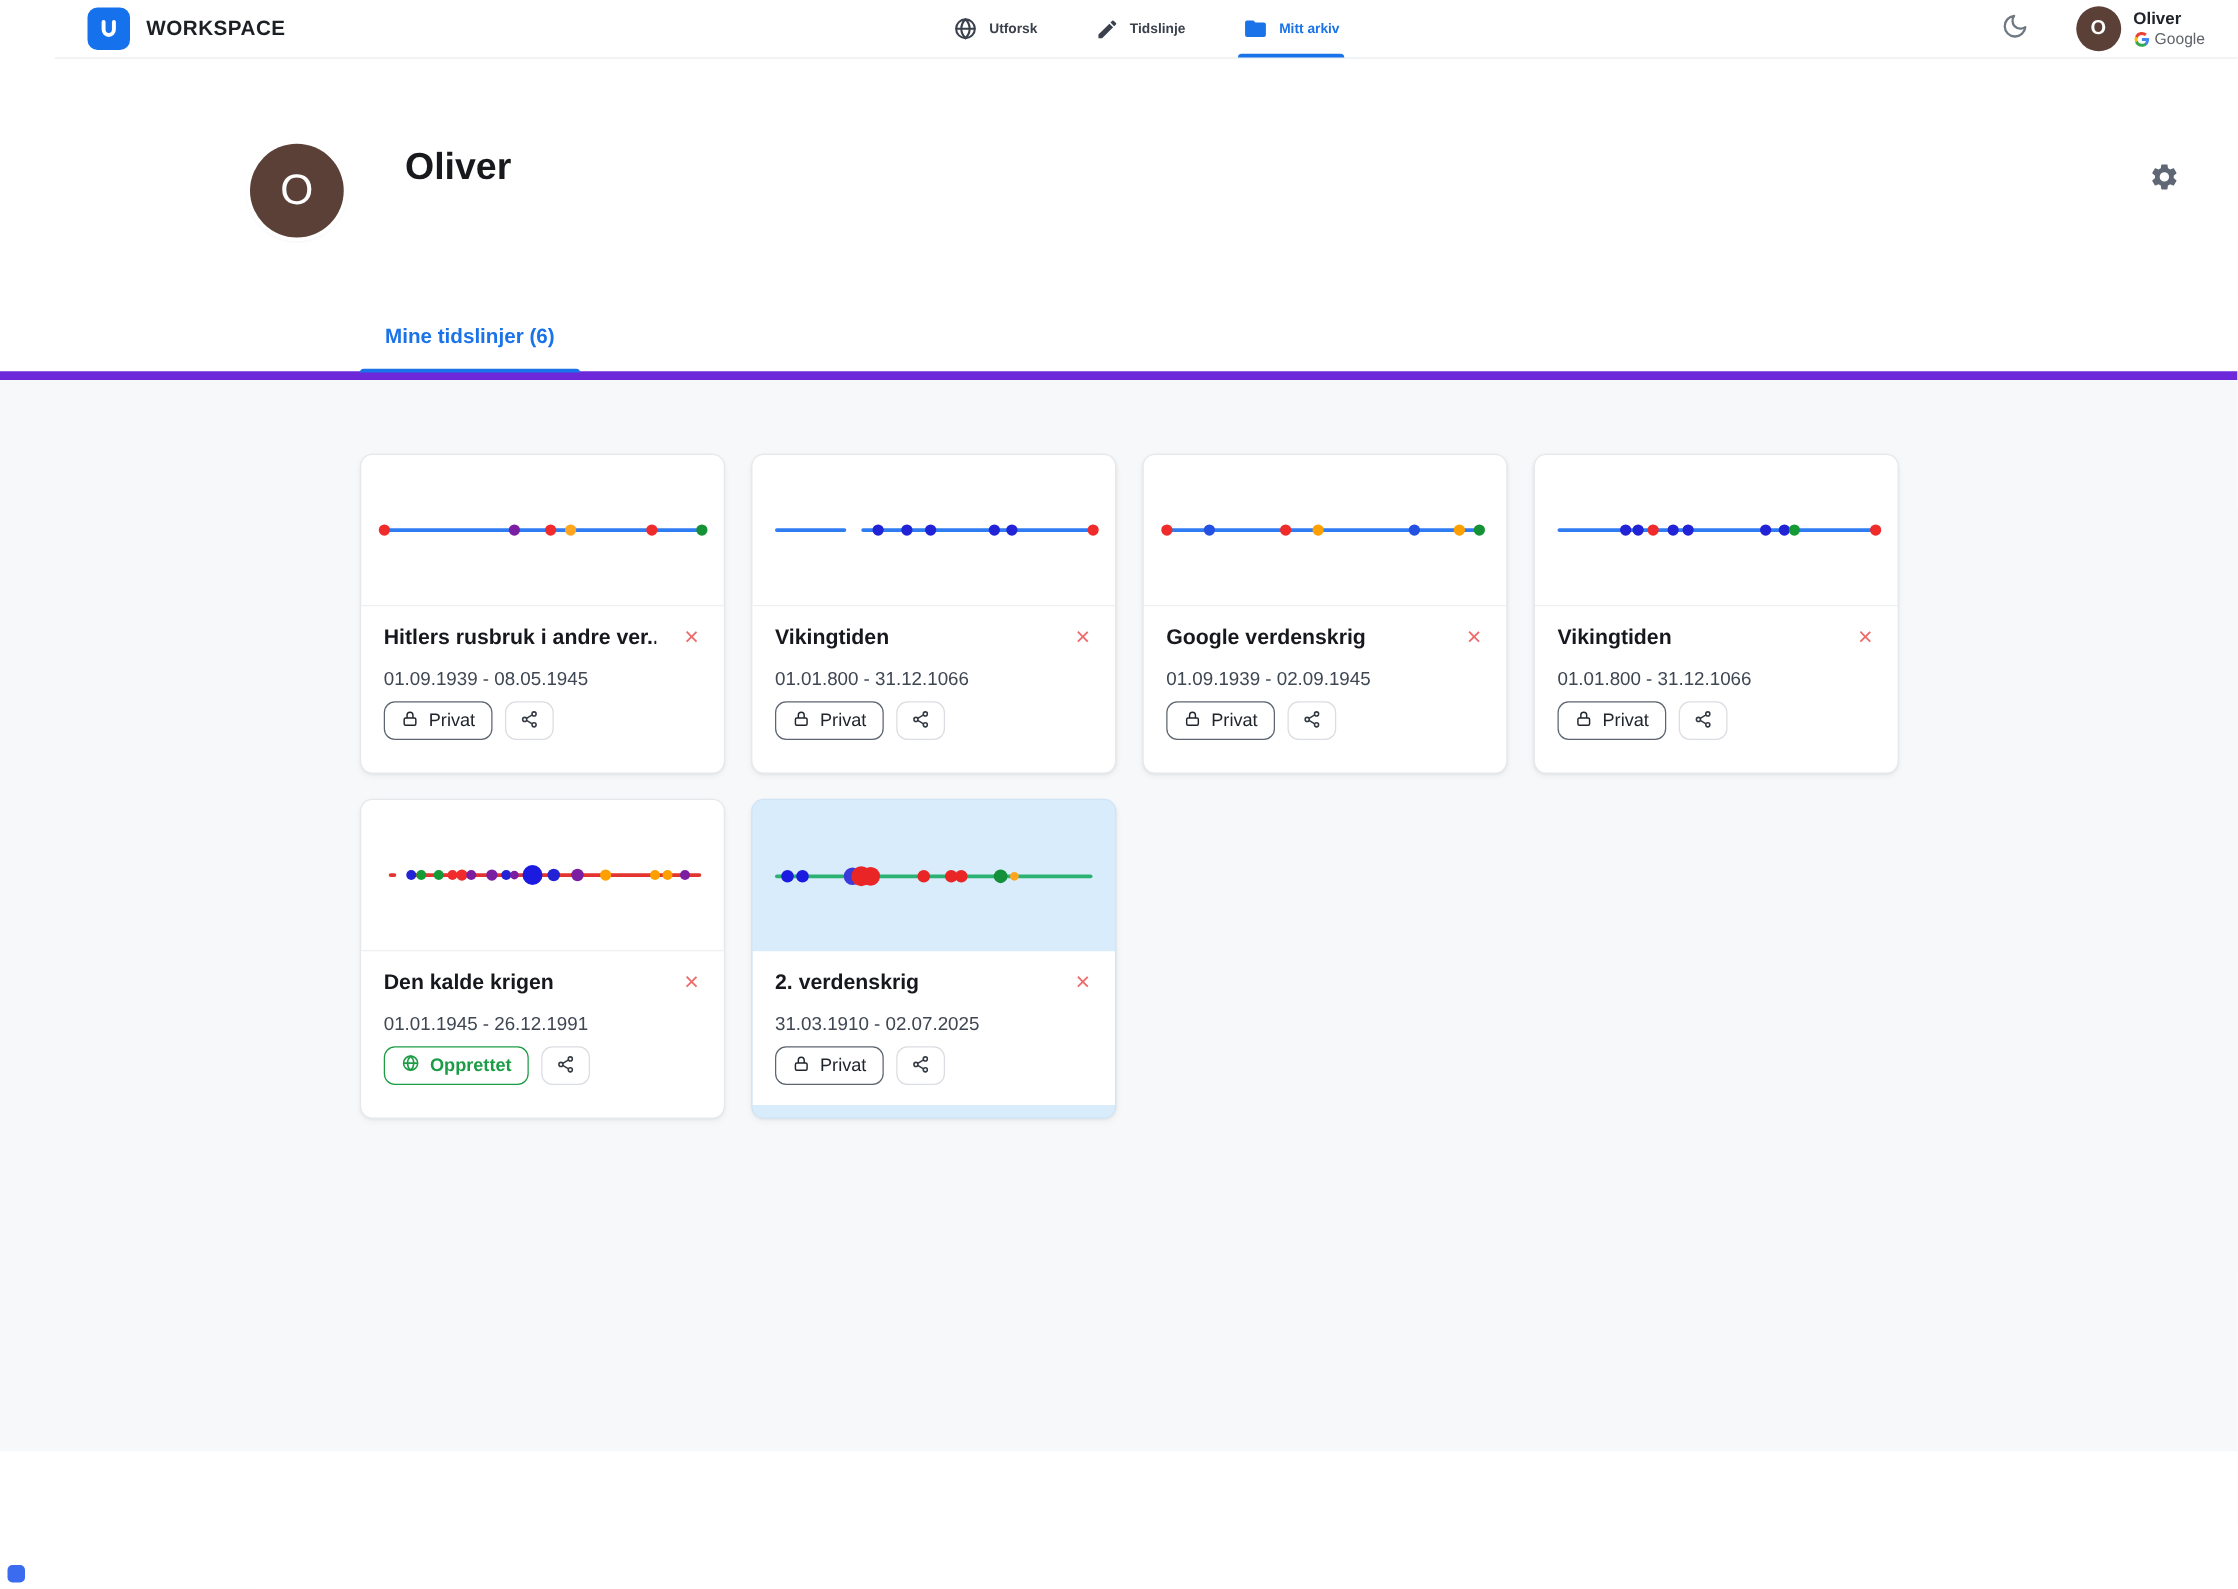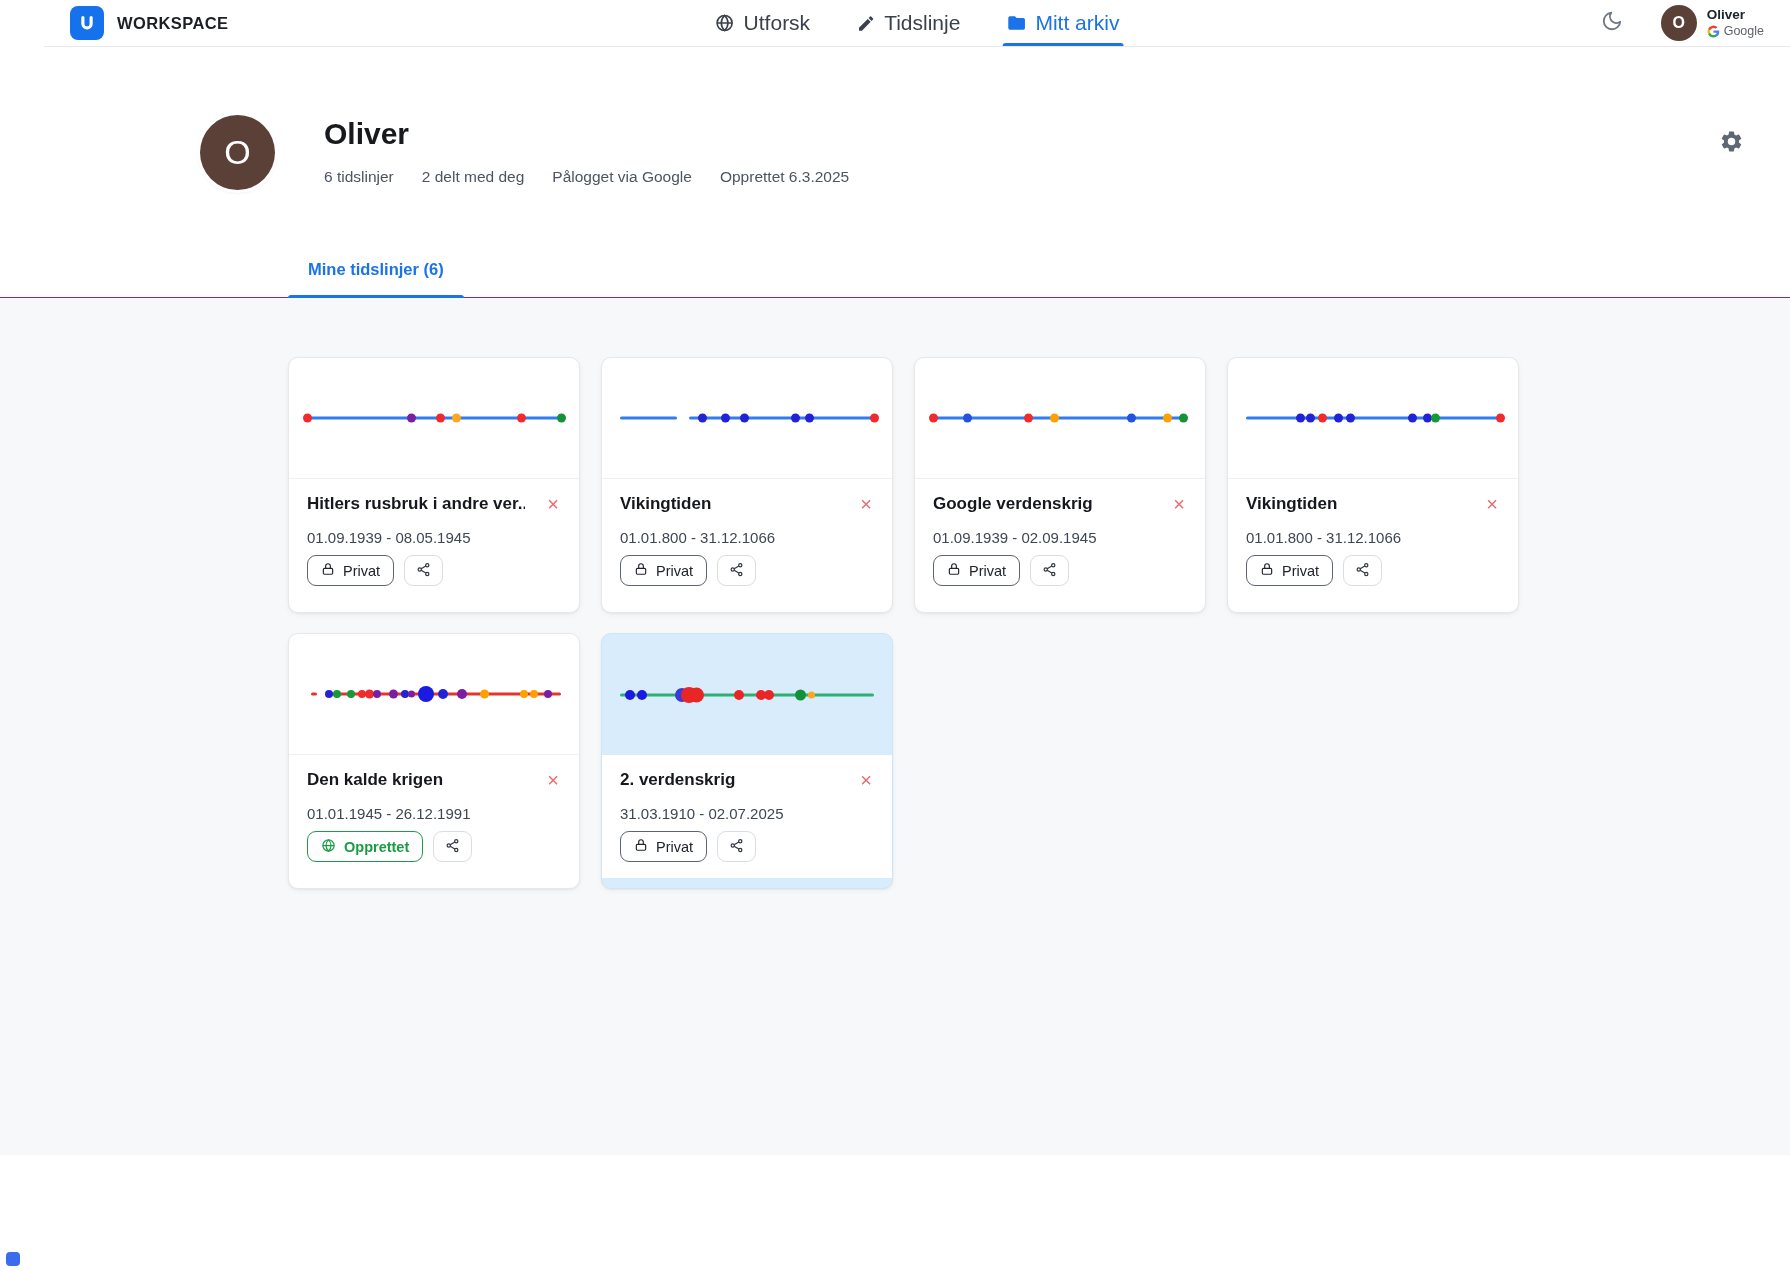--- a/index.html
+++ b/index.html
@@ -31,21 +31,21 @@
   }
   .brand-name { font-size:16.5px; font-weight:700; letter-spacing:.4px; color:#1c2025; }
 
   .main-nav {
     position:absolute; left:50%; top:0; transform:translateX(-50%);
     height:100%;
     display:flex; align-items:stretch; gap:46px;
   }
   .nav-item {
     display:flex; align-items:center; gap:9px;
-    font-size:21px; font-weight:400; color:#3a414c;
+    font-size:11px; font-weight:700; color:#3a414c;
     position:relative; cursor:pointer;
   }
   .nav-item svg { display:block; }
   .nav-item.active { color:#1a73e8; }
   .nav-item.active::after {
     content:""; position:absolute; left:-4px; right:-4px; bottom:0;
     height:3px; background:#1a73e8; border-radius:3px 3px 0 0;
   }
 
   .topbar-right { margin-left:auto; display:flex; align-items:center; gap:38px; }
@@ -72,21 +72,21 @@
     font-size:34px; font-weight:500;
     box-shadow:0 0 0 3px #fff, 0 1px 4px rgba(0,0,0,.25);
   }
   .profile-name { font-size:30px; font-weight:700; color:#17191d; margin-top:2px; }
   .profile-email { font-size:16.5px; color:#3a4148; margin-top:11px; }
   .profile-stats { display:flex; gap:28px; margin-top:17px; font-size:15.5px; color:#4c5561; }
 
   
   .tabbar {
     margin-top:51px;
-    border-bottom:1px solid #6d28d9;
+    border-bottom:7px solid #6d28d9;
     display:flex;
     padding-left:288px;
     background:#fff;
     gap:42px;
   }
   .tab {
     height:56px; display:flex; align-items:center;
     padding:0 20px;
     font-size:16.5px; font-weight:600; color:#5f6368;
     position:relative; cursor:pointer;
@@ -242,26 +242,20 @@
     <span>
       <svg width="25" height="25" viewBox="0 0 24 24" fill="#5f6775">
           <path d="M19.14 12.94c.04-.3.06-.61.06-.94s-.02-.64-.07-.94l2.03-1.58a.49.49 0 0 0 .12-.61l-1.92-3.32a.49.49 0 0 0-.59-.22l-2.39.96c-.5-.38-1.03-.7-1.62-.94l-.36-2.54a.48.48 0 0 0-.48-.41h-3.84c-.24 0-.43.17-.47.41l-.36 2.54c-.59.24-1.13.57-1.62.94l-2.39-.96a.49.49 0 0 0-.59.22L2.74 8.87c-.12.21-.08.47.12.61l2.03 1.58c-.05.3-.09.63-.09.94s.02.64.07.94l-2.03 1.58a.49.49 0 0 0-.12.61l1.92 3.32c.12.22.37.29.59.22l2.39-.96c.5.38 1.03.7 1.62.94l.36 2.54c.05.24.24.41.48.41h3.84c.24 0 .44-.17.47-.41l.36-2.54c.59-.24 1.13-.56 1.62-.94l2.39.96c.22.08.47 0 .59-.22l1.92-3.32a.49.49 0 0 0-.12-.61l-2.01-1.58zM12 15.6A3.6 3.6 0 1 1 12 8.4a3.6 3.6 0 0 1 0 7.2z"></path>
         </svg>
     </span>
   </div>
   <div class="profile">
     <div class="avatar-lg">O</div>
     <div class="profile-info">
       <h1 class="profile-name">Oliver</h1>
-      <div class="profile-stats">
-        <span>6 tidslinjer</span>
-        <span>2 delt med deg</span>
-        <span>Pålogget via Google</span>
-        <span>Opprettet 6.3.2025</span>
-      </div>
     </div>
   </div>
 </section>
 
 <div class="tabbar">
   <div class="tab active">Mine tidslinjer (6)</div>
 </div>
 
 <main class="content">
   <div class="cards-grid">

